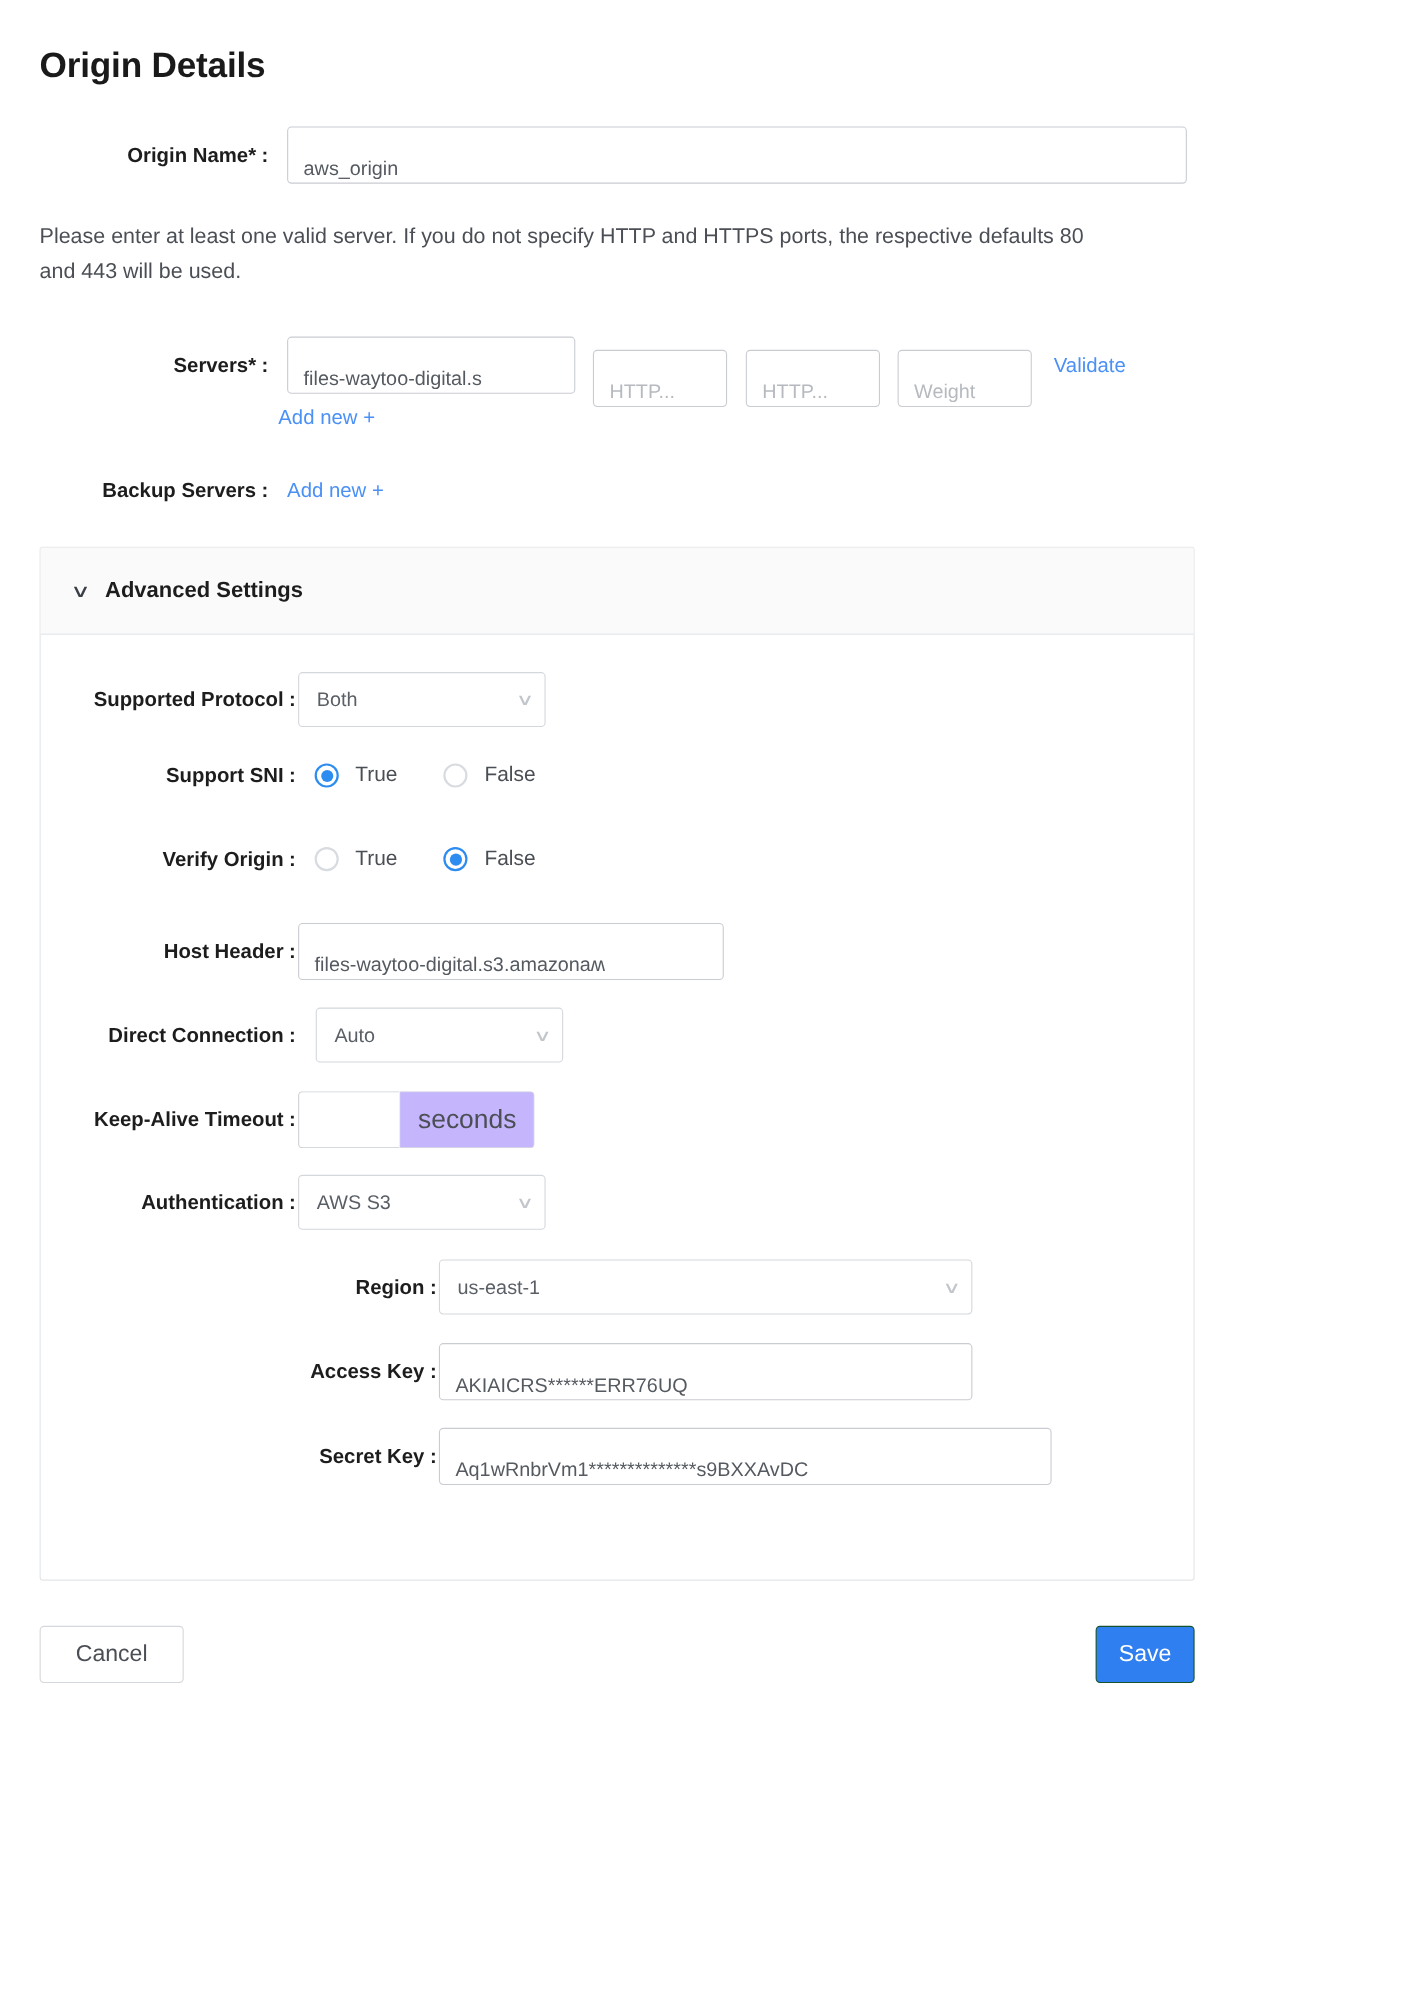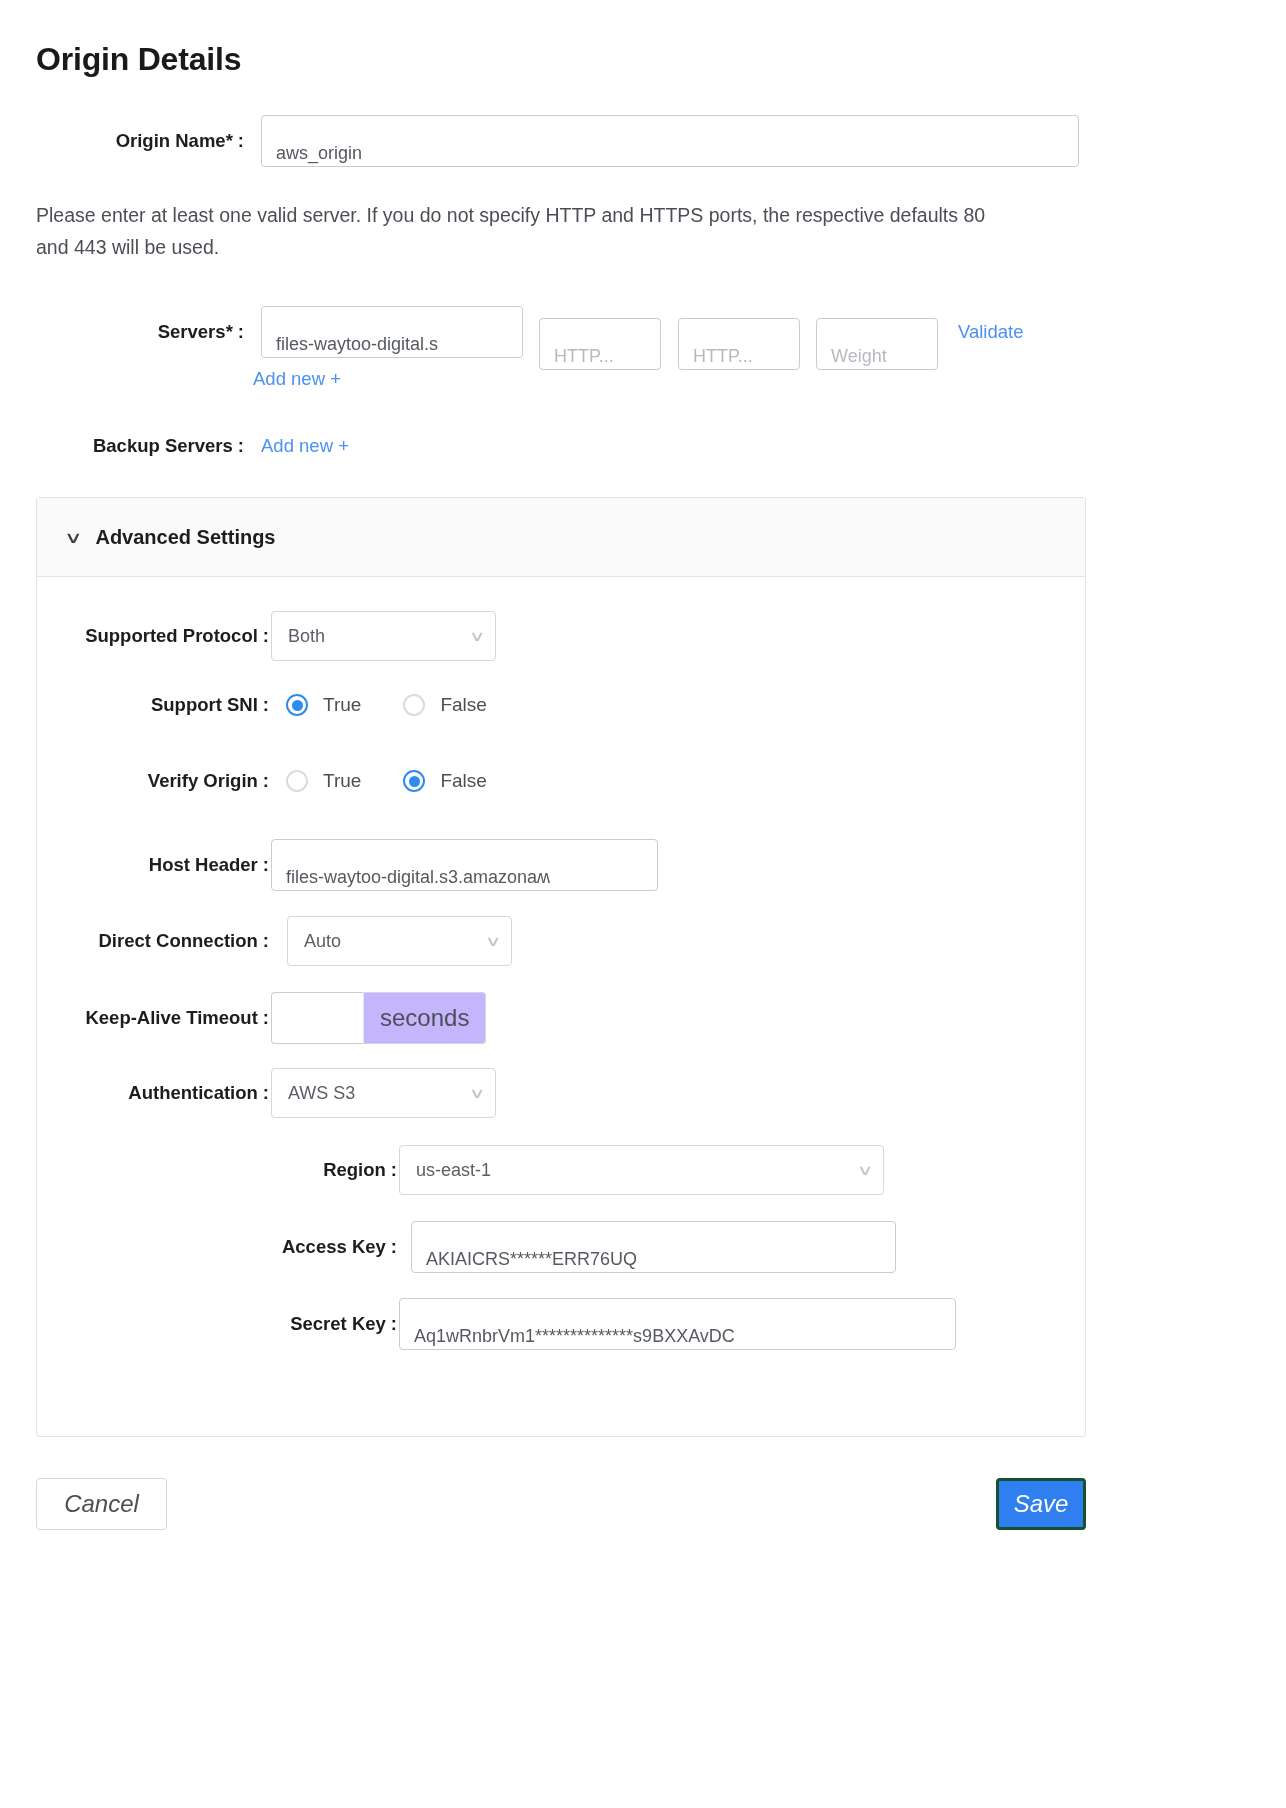--- a/index.html
+++ b/index.html
@@ -181,46 +181,45 @@
     font-size: 24px;
     color: #4b4f55;
     height: 52px;
     line-height: 50px;
     padding: 0 16px;
   }
 
   
   .btn {
     border-radius: 4px;
-    font-size: 24px;
+    font-size: 21px;
     font-family: "Liberation Sans", sans-serif;
     cursor: pointer;
     display: flex;
     align-items: center;
     justify-content: center;
-    font-style: italic;
   }
   .btn-cancel {
     position: absolute;
     left: 36px;
     top: 1478px;
     width: 131px;
     height: 52px;
     background: #fff;
     border: 1px solid #d4d7db;
     color: #4b4f55;
   }
   .btn-save {
     position: absolute;
     left: 996px;
     top: 1478px;
     width: 90px;
     height: 52px;
     background: #2f7ff0;
-    border: 3px solid #14532d;
+    border: 1px solid #14532d;
     color: #ffffff;
   }
 </style>
 </head>
 <body>
 
 <div class="page">
 
   <div class="page-title">Origin Details</div>
 
@@ -316,21 +315,21 @@
     <div class="row" style="left:0px; top:647px;">
       <div class="lbl" style="width:360px;"><span>Region</span><span class="colon">:</span></div>
       <div class="select" style="width:485px; margin-left:2px;">
         <span>us-east-1</span>
         <span class="caret">∨</span>
       </div>
     </div>
 
     <div class="row" style="left:0px; top:723px;">
       <div class="lbl" style="width:360px;"><span>Access Key</span><span class="colon">:</span></div>
-      <div class="inp" style="width:485px; margin-left:14px;">AKIAICRS******ERR76UQ</div>
+      <div class="inp" style="width:485px; margin-left:2px;">AKIAICRS******ERR76UQ</div>
     </div>
 
     <div class="row" style="left:0px; top:800px;">
       <div class="lbl" style="width:360px;"><span>Secret Key</span><span class="colon">:</span></div>
       <div class="inp" style="width:557px; margin-left:2px;">Aq1wRnbrVm1**************s9BXXAvDC</div>
     </div>
 
   </div>
 
   <div class="btn btn-cancel">Cancel</div>

